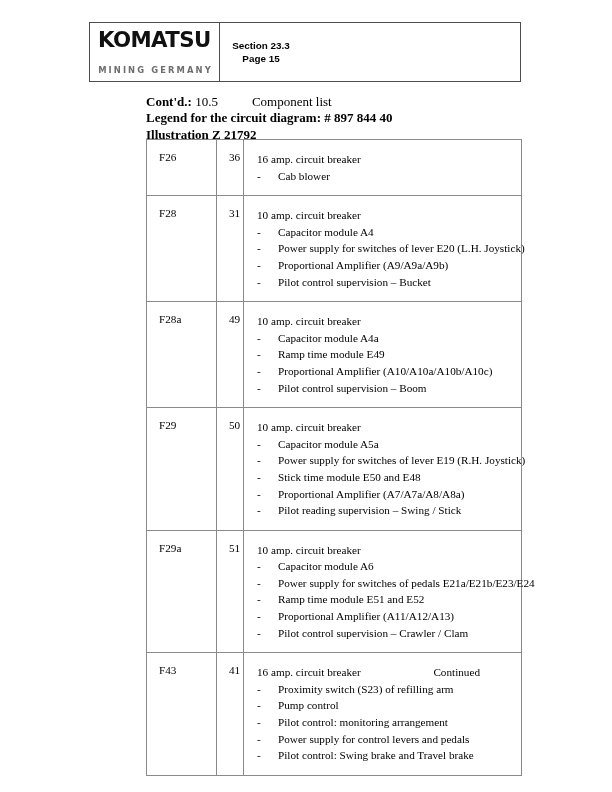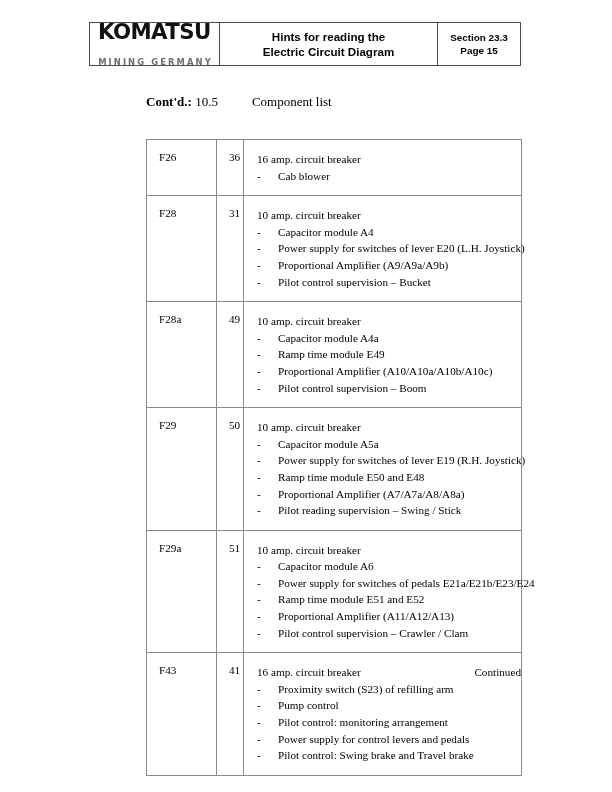--- a/index.html
+++ b/index.html
@@ -15,21 +15,21 @@
     color: #000000;
     overflow: hidden;
   }
 
   
   .header {
     position: absolute;
     left: 89px;
     top: 22px;
     width: 432px;
-    height: 44px;
+    height: 60px;
     border: 1px solid #4d4d4d;
     box-sizing: border-box;
     display: flex;
     align-items: stretch;
   }
   .header-cell {
     box-sizing: border-box;
     display: flex;
     align-items: center;
     justify-content: center;
@@ -158,51 +158,49 @@
   .item-text {
     flex: 1 1 auto;
     white-space: nowrap;
   }
 
   
   .footer {
     position: absolute;
     left: 146px;
     top: 666px;
-    width: 375px;
+    width: 334px;
     text-align: right;
     font-size: 11.2px;
   }
 </style>
 </head>
 <body>
 
 <div class="header">
 
   <div class="header-cell hc-logo">
     <div class="logo-wrap">
       <span class="logo-komatsu"><span>KOMATSU</span></span>
       <span class="logo-mining">MINING GERMANY</span>
     </div>
   </div>
 
-  <div class="header-cell hc-title">
-    <div class="title-line">Hints for reading the</div>
-    <div class="title-line">Electric Circuit Diagram</div>
-  </div>
 
   <div class="header-cell hc-section">
     <div class="section-line">Section 23.3</div>
     <div class="section-line">Page 15</div>
   </div>
 
 </div>
 
 <div class="subtitles">
   <div class="sub-row"><b>Cont'd.:</b> <span>10.5</span><span class="sub-indent"></span><span>Component list</span></div>
+  <div class="sub-row"><b>Legend for the circuit diagram: # 897 844 40</b></div>
+  <div class="sub-row"><b>Illustration Z 21792</b></div>
 </div>
 
 <table class="comp-table">
   <colgroup>
     <col class="col-id">
     <col class="col-num">
     <col class="col-desc">
   </colgroup>
   <tbody>
       <tr>
@@ -293,21 +291,21 @@
             <li>
               <span class="dash">-</span>
               <span class="item-text">Capacitor module A5a</span>
             </li>
             <li>
               <span class="dash">-</span>
               <span class="item-text">Power supply for switches of lever E19 (R.H. Joystick)</span>
             </li>
             <li>
               <span class="dash">-</span>
-              <span class="item-text">Ramp time module E50 and E48</span>
+              <span class="item-text">Stick time module E50 and E48</span>
             </li>
             <li>
               <span class="dash">-</span>
               <span class="item-text">Proportional Amplifier (A7/A7a/A8/A8a)</span>
             </li>
             <li>
               <span class="dash">-</span>
               <span class="item-text">Pilot reading supervision – Swing / Stick</span>
             </li>
           </ul>

